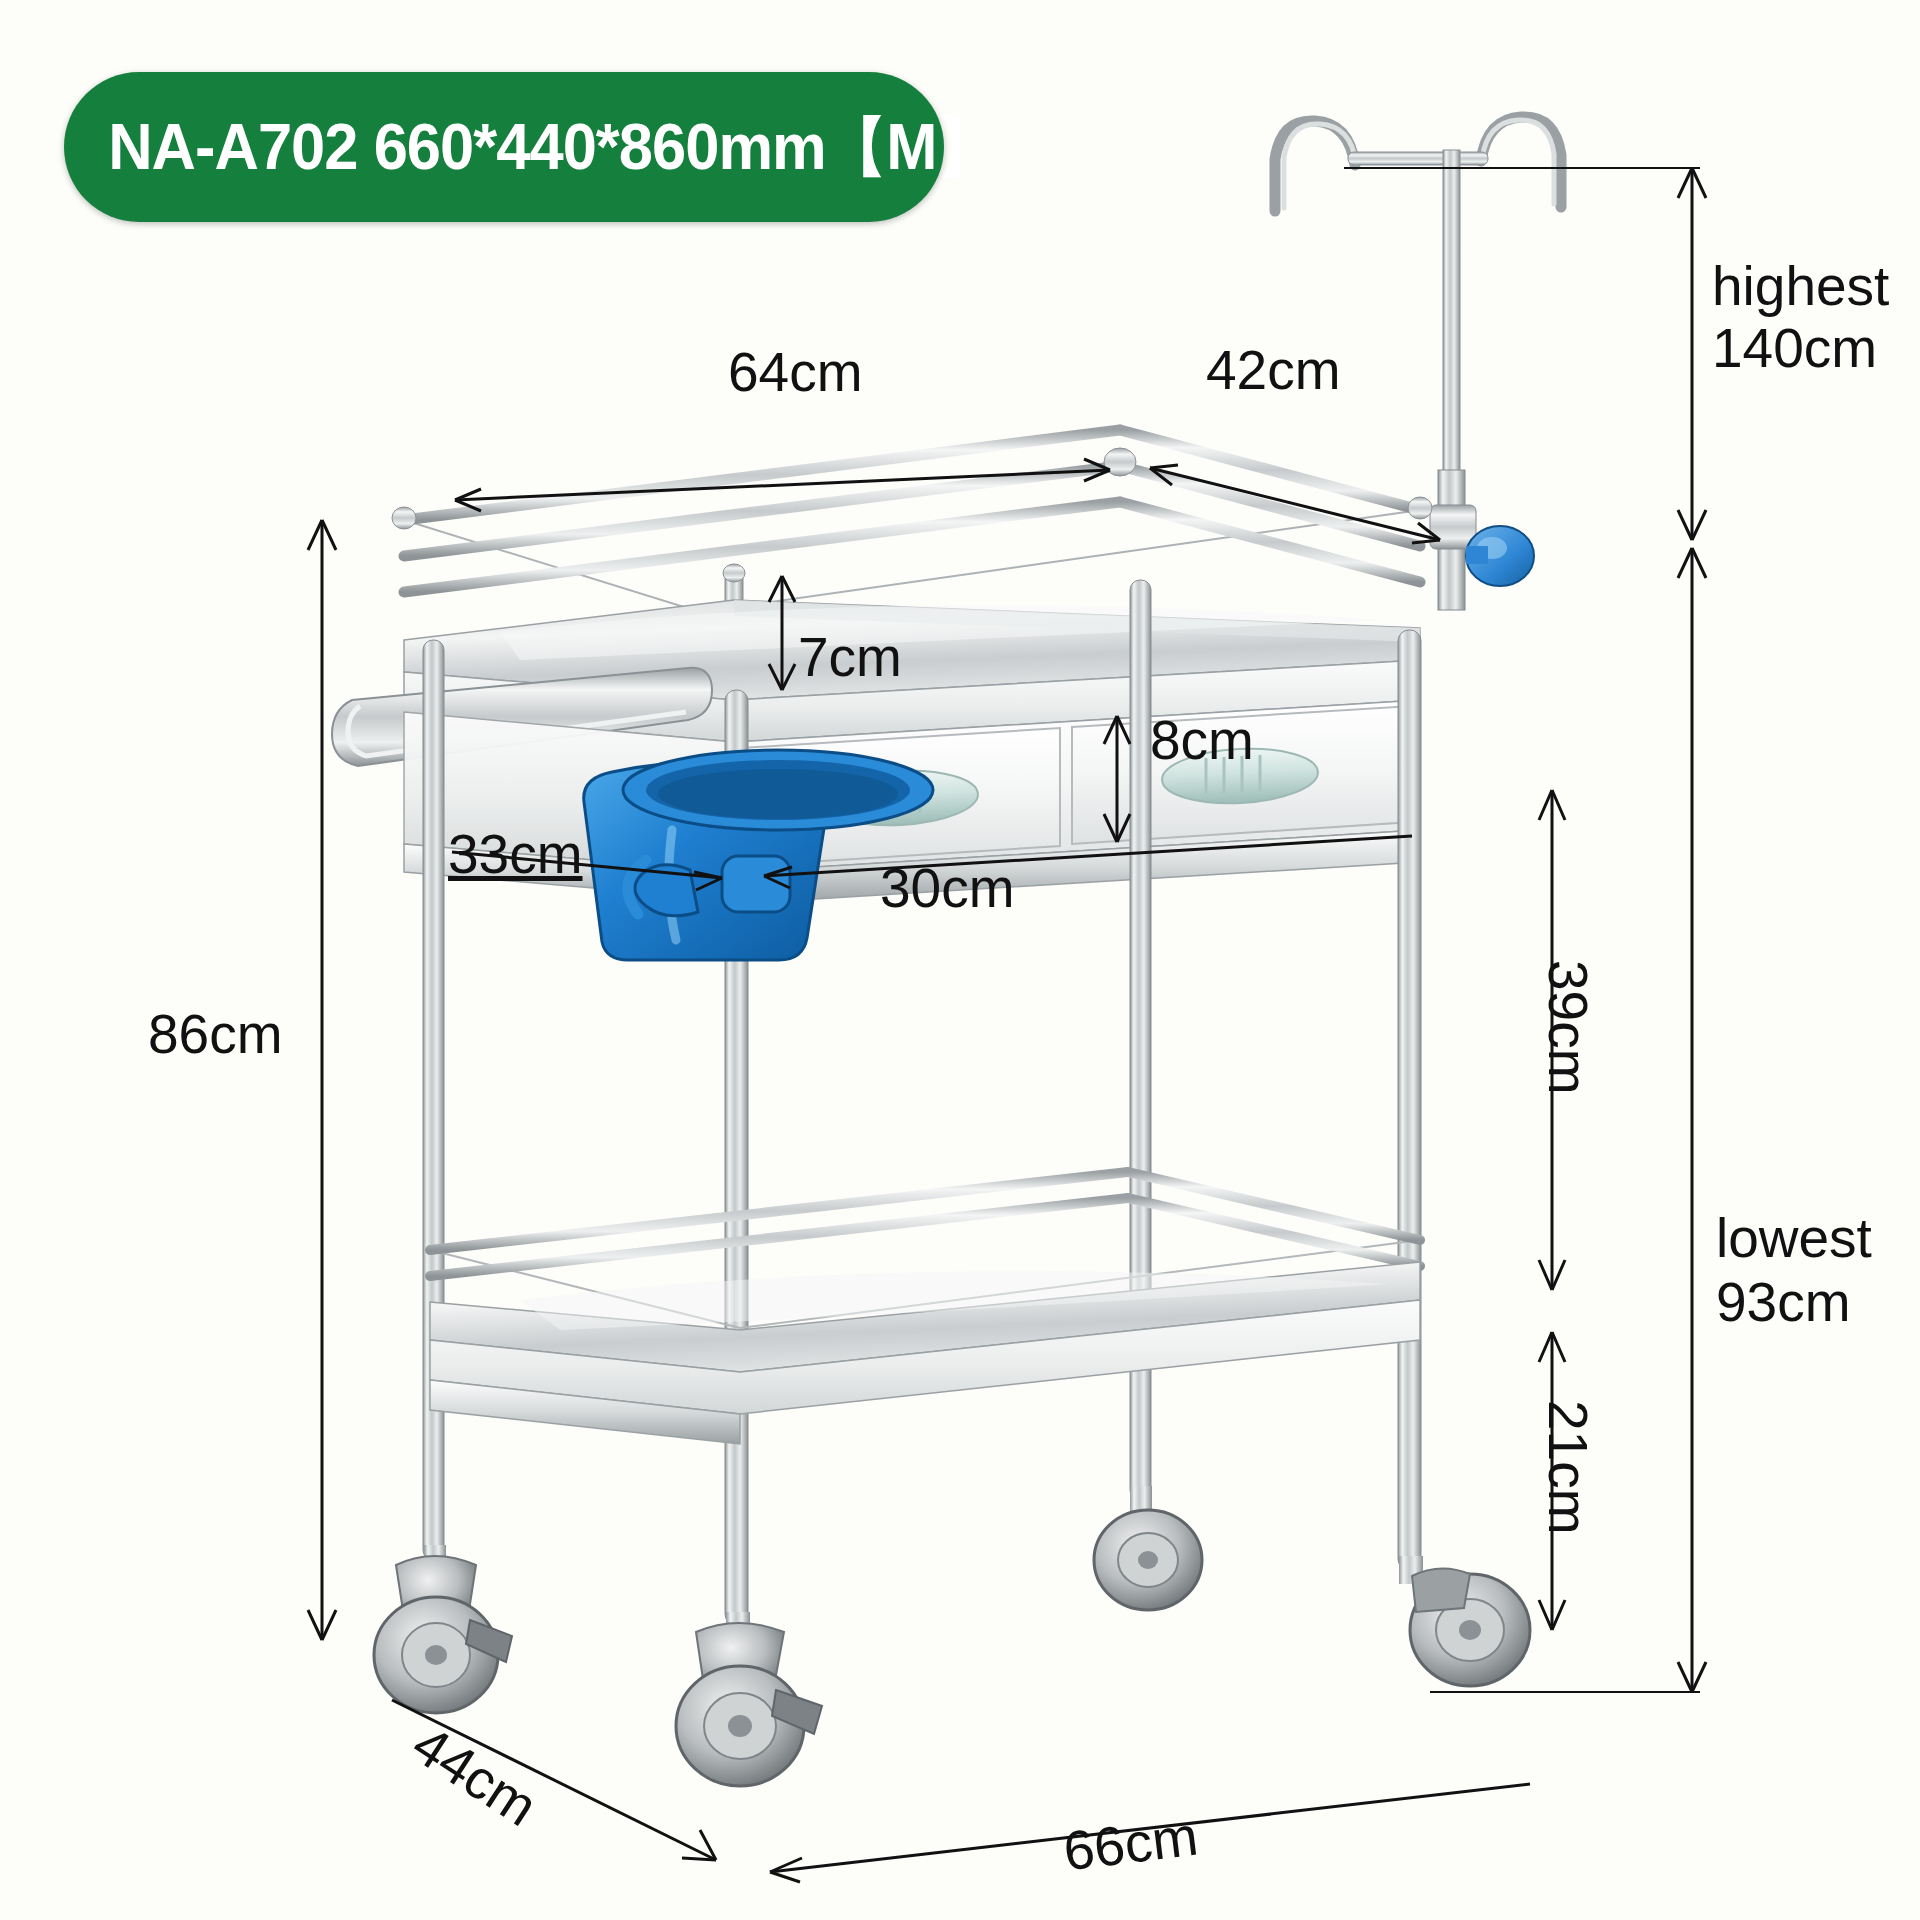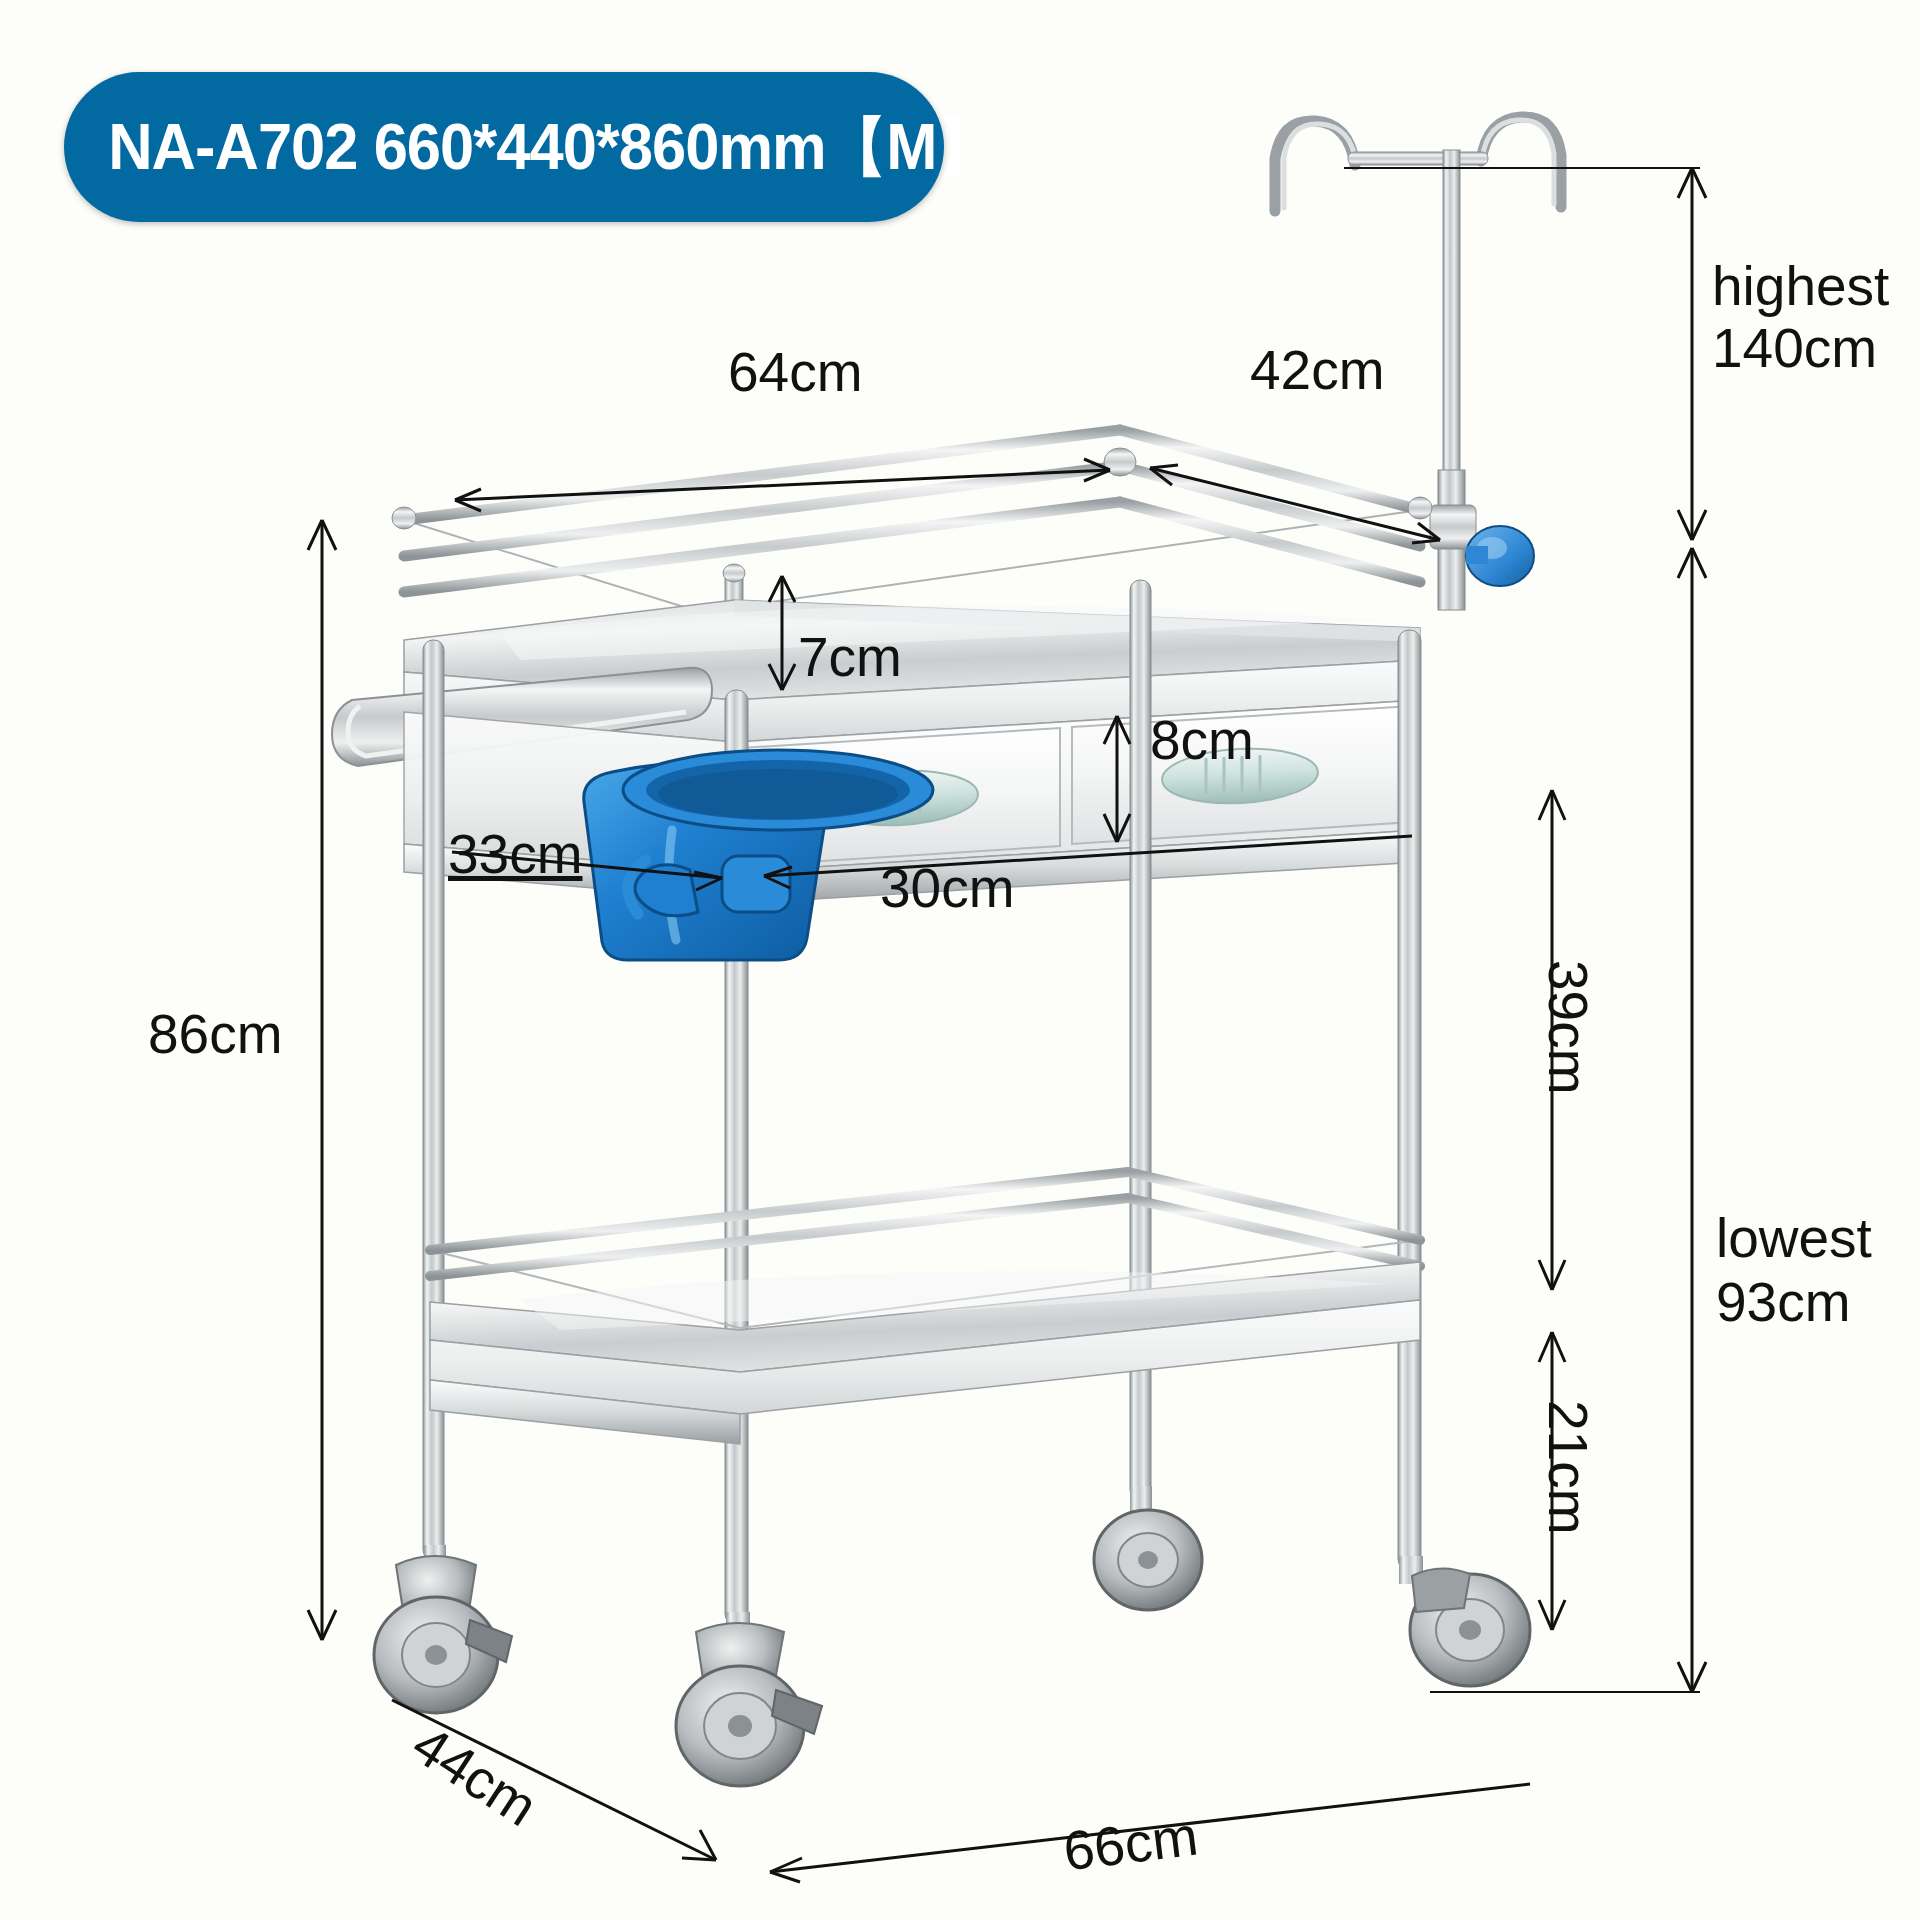--- a/index.html
+++ b/index.html
@@ -9,21 +9,21 @@
     font-family:"Liberation Sans","DejaVu Sans",sans-serif;
     overflow:hidden;
     position:relative;
   }
   #stage{position:absolute;inset:0;width:1920px;height:1920px;}
 
   
   #title-pill{
     position:absolute;left:64px;top:72px;
     width:880px;height:150px;
-    background:#0369a1;
+    background:#15803d;
     border-radius:76px;
     display:flex;align-items:center;
     box-shadow:0 2px 6px rgba(0,0,0,.25);
     z-index:40;
   }
   #title-text{
     color:#ffffff;
     font-size:64px;
     font-weight:700;
     letter-spacing:-1px;
@@ -348,21 +348,21 @@
 
       <path d="M392 1700 L716 1860"></path>
       <path d="M716 1860 l-34 -2 m34 2 l-16 -30"></path>
 
       <path d="M770 1872 L1530 1784"></path>
       <path d="M770 1872 l32 -14 m-32 14 l30 10"></path>
     </g>
   </svg>
 
   <div class="dim" style="left:728px;top:340px;">64cm</div>
-  <div class="dim" style="left:1206px;top:338px;margin-left:44px;">42cm</div>
+  <div class="dim" style="left:1206px;top:338px;">42cm</div>
   <div class="dim" style="left:798px;top:578px;margin-top:47px;">7cm</div>
   <div class="dim" style="left:1150px;top:708px;">8cm</div>
   <div class="dim" style="left:448px;top:822px;text-decoration:underline;">33cm</div>
   <div class="dim" style="left:880px;top:856px;">30cm</div>
   <div class="dim" style="left:148px;top:1002px;">86cm</div>
 
   <div class="dim rot90" style="left:1600px;top:960px;">39cm</div>
   <div class="dim rot90" style="left:1600px;top:1400px;">21cm</div>
 
   <div class="dim rot-33" style="left:436px;top:1712px;">44cm</div>

